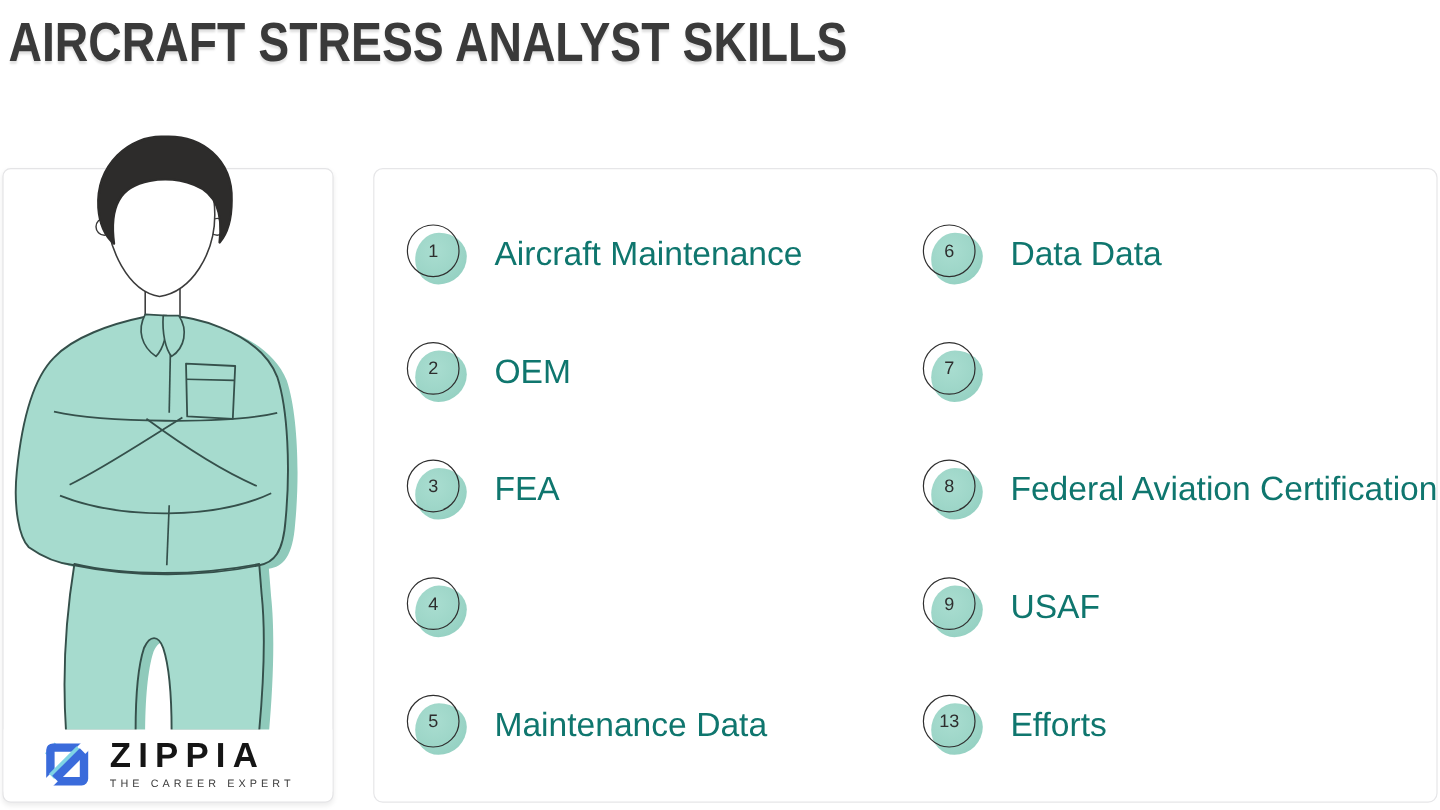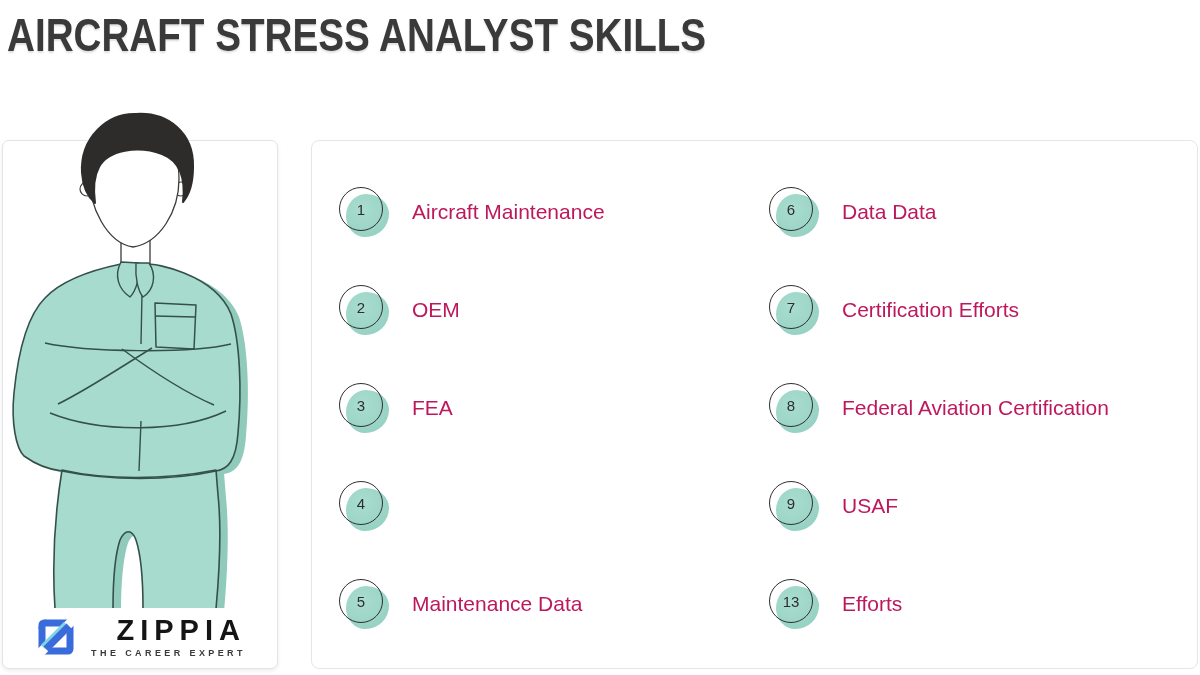--- a/index.html
+++ b/index.html
@@ -25,43 +25,43 @@
   .right-card{
     position:absolute;left:311px;top:140px;width:885px;height:527px;
     background:#fff;border:1px solid #e6e6e8;border-radius:8px;
   }
   
   .person-wrap{position:absolute;left:0;top:103px;width:278px;height:512px;z-index:2;}
   
   .brand{
     position:absolute;left:3px;top:608px;width:274px;height:58px;
     background:#fff;z-index:3;border-radius:0 0 7px 7px;
-    display:flex;align-items:center;justify-content:center;gap:13px;text-align:right;
+    display:flex;align-items:center;justify-content:center;gap:13px;
   }
   .brand-text{display:flex;flex-direction:column;}
   .brand-name{font-size:29px;font-weight:700;color:#151515;letter-spacing:6px;line-height:1;}
-  .brand-tagline{font-size:9px;font-weight:700;color:#3a3a3a;letter-spacing:3.4px;margin-top:3px;}
+  .brand-tagline{font-size:9px;font-weight:400;color:#3a3a3a;letter-spacing:3.4px;margin-top:3px;}
   
   .col{position:absolute;top:46px;display:flex;flex-direction:column;}
   .col-left{left:27px;}
   .col-right{left:457px;}
   .skill-row{display:flex;align-items:center;gap:23px;height:50px;margin-bottom:48px;}
   .badge{position:relative;width:50px;height:50px;flex:none;}
   .blob{
     position:absolute;left:7px;top:7px;width:43px;height:43px;
     background:radial-gradient(circle at 38% 35%, #a9ddd0 0%, #9cd5c7 55%, #8dccbd 100%);
     border-radius:46% 54% 55% 45% / 52% 46% 54% 48%;
   }
   .ring{
     position:absolute;left:0;top:0;width:42px;height:42px;
     border:1.5px solid #2f2f2f;border-radius:50%;
     display:flex;align-items:center;justify-content:center;
     font-size:15px;color:#2e2e2e;
   }
-  .skill-label{font-size:21px;color:#be185d;white-space:nowrap;}
+  .skill-label{font-size:28px;color:#0f766e;white-space:nowrap;}
 </style>
 </head>
 <body>
 
 <div class="page-title">AIRCRAFT STRESS ANALYST SKILLS</div>
 
 <div class="left-card"></div>
 
 <div class="person-wrap">
   <svg width="278" height="512" viewBox="0 0 278 512">
@@ -178,21 +178,20 @@
         </div>
       <span class="skill-label">Data Data</span>
     </div>
     <div class="skill-row">
       <div class="badge">
           <span class="blob"></span>
           <span class="ring">
             <span>7</span>
           </span>
         </div>
-      <span class="skill-label">Certification Efforts</span>
     </div>
     <div class="skill-row">
       <div class="badge">
           <span class="blob"></span>
           <span class="ring">
             <span>8</span>
           </span>
         </div>
       <span class="skill-label">Federal Aviation Certification</span>
     </div>

